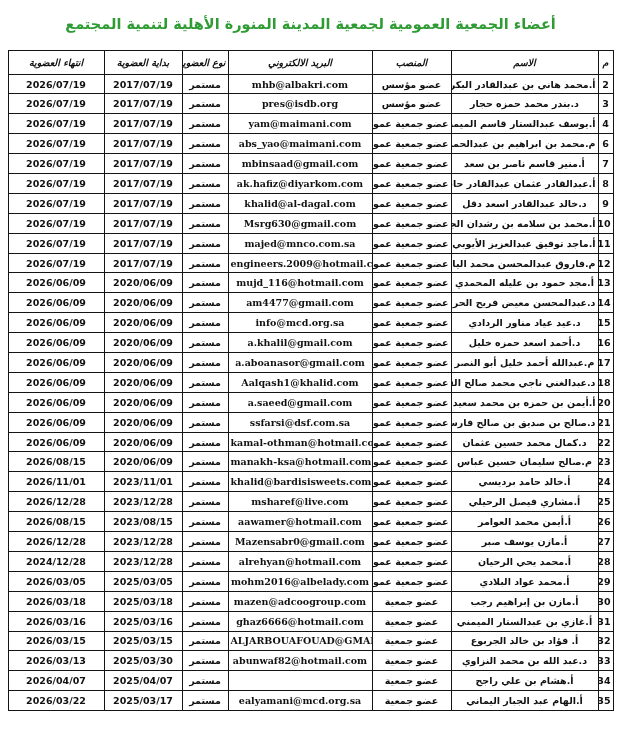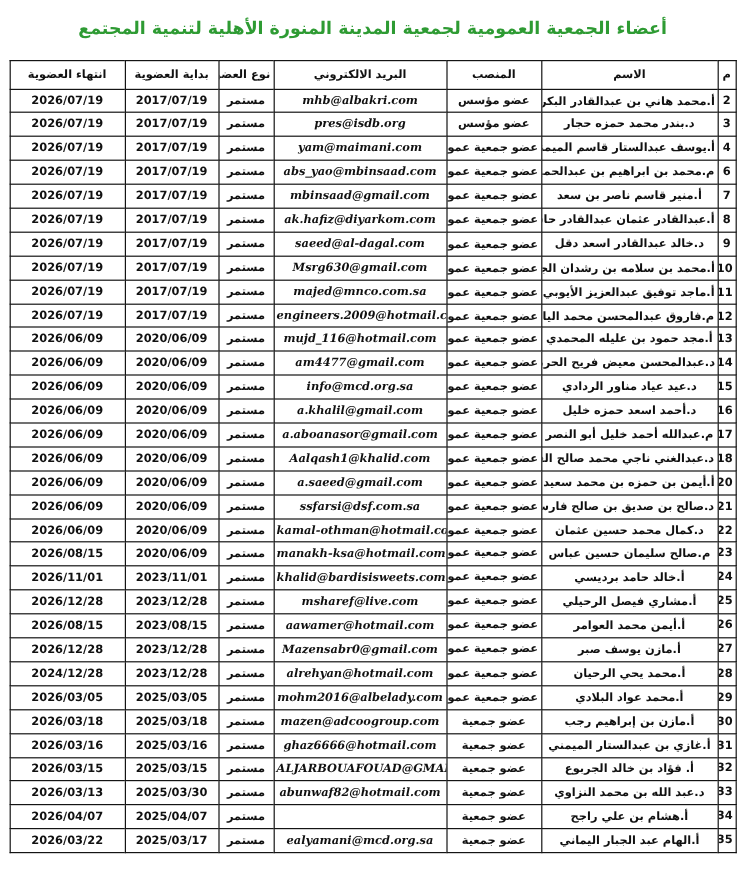--- a/index.html
+++ b/index.html
@@ -38,30 +38,30 @@
     vertical-align: middle;
     padding: 0 2px;
     overflow: hidden;
     white-space: nowrap;
     color: #111111;
     background: #ffffff;
   }
   table.members th {
     height: 23px;
     font-size: 9.5px;
+    font-style: italic;
   }
   table.members td {
     height: 18.9px;
     font-size: 9.5px;
   }
   td.cell-email {
     direction: ltr;
     font-size: 9px;
     font-family: "DejaVu Serif", serif;
-    font-style: italic;
   }
   td.cell-date {
     direction: ltr;
     font-size: 10px;
   }
   td.cell-num {
     font-size: 9.5px;
   }
   col.c-num   { width: 15px; }
   col.c-name  { width: 147px; }
@@ -124,21 +124,21 @@
     <td class="cell-pos">عضو جمعية عمومية</td>
     <td class="cell-email">yam@maimani.com</td>
     <td class="cell-type">مستمر</td>
     <td class="cell-date">2017/07/19</td>
     <td class="cell-date">2026/07/19</td>
   </tr>
         <tr>
     <td class="cell-num">6</td>
     <td class="cell-name">م.محمد بن ابراهيم بن عبدالحميد عباس</td>
     <td class="cell-pos">عضو جمعية عمومية</td>
-    <td class="cell-email">abs_yao@mbinsaad.com</td>
+    <td class="cell-email">abs_yao@maimani.com</td>
     <td class="cell-type">مستمر</td>
     <td class="cell-date">2017/07/19</td>
     <td class="cell-date">2026/07/19</td>
   </tr>
         <tr>
     <td class="cell-num">7</td>
     <td class="cell-name">أ.منير قاسم ناصر بن سعد</td>
     <td class="cell-pos">عضو جمعية عمومية</td>
     <td class="cell-email">mbinsaad@gmail.com</td>
     <td class="cell-type">مستمر</td>
@@ -151,21 +151,21 @@
     <td class="cell-pos">عضو جمعية عمومية</td>
     <td class="cell-email">ak.hafiz@diyarkom.com</td>
     <td class="cell-type">مستمر</td>
     <td class="cell-date">2017/07/19</td>
     <td class="cell-date">2026/07/19</td>
   </tr>
         <tr>
     <td class="cell-num">9</td>
     <td class="cell-name">د.خالد عبدالقادر اسعد دقل</td>
     <td class="cell-pos">عضو جمعية عمومية</td>
-    <td class="cell-email">saeed@al-dagal.com</td>
+    <td class="cell-email">khalid@al-dagal.com</td>
     <td class="cell-type">مستمر</td>
     <td class="cell-date">2017/07/19</td>
     <td class="cell-date">2026/07/19</td>
   </tr>
         <tr>
     <td class="cell-num">10</td>
     <td class="cell-name">أ.محمد بن سلامه بن رشدان الجبري</td>
     <td class="cell-pos">عضو جمعية عمومية</td>
     <td class="cell-email">Msrg630@gmail.com</td>
     <td class="cell-type">مستمر</td>

